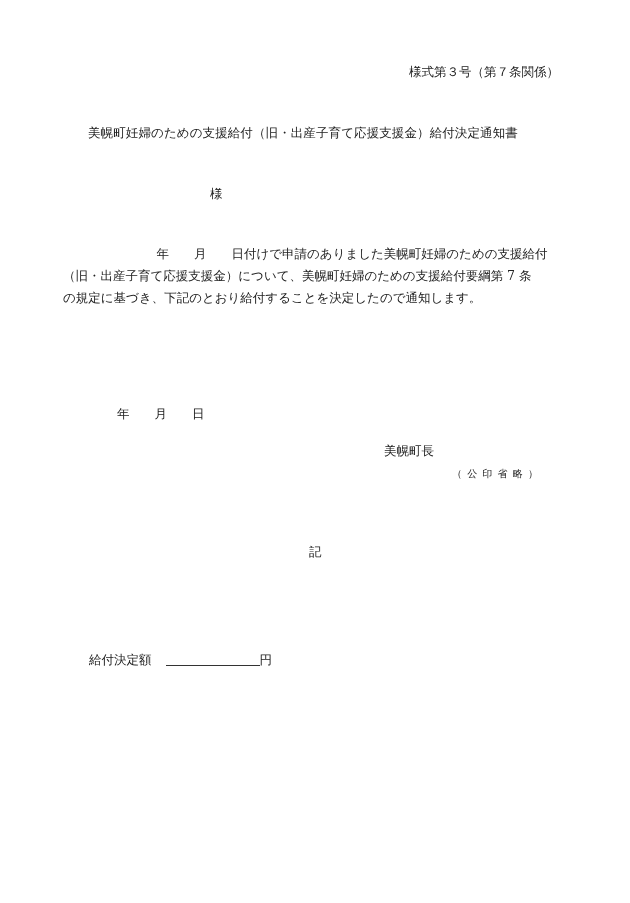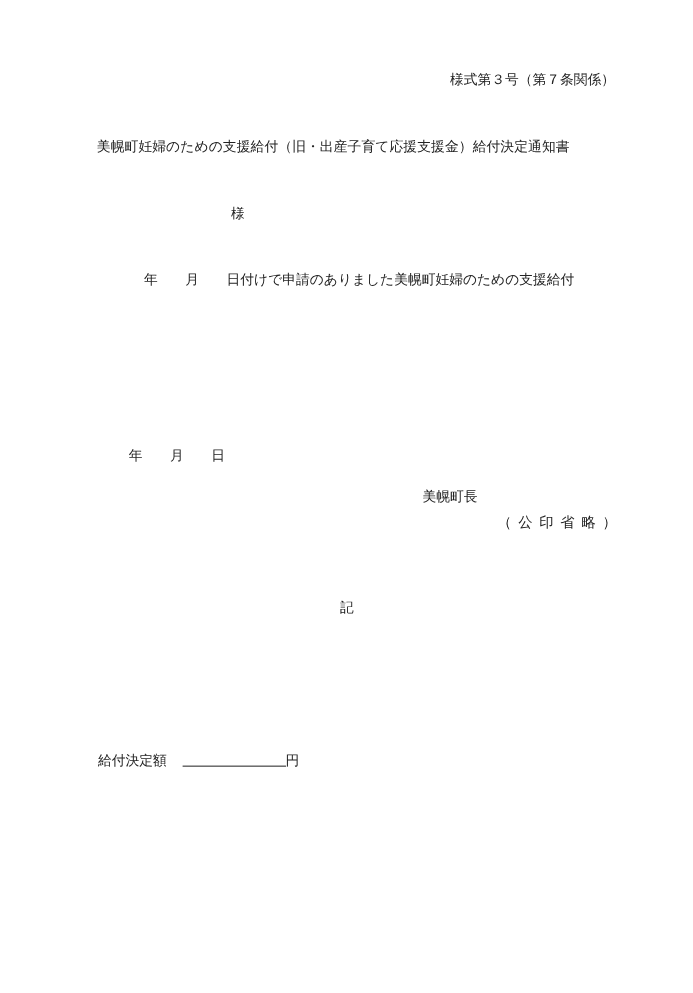--- a/index.html
+++ b/index.html
@@ -26,46 +26,48 @@
     .honorific { left: 210px; top: 188px; }
     .body-para {
       position: absolute;
       left: 63px;
       top: 243px;
       width: 510px;
       font-size: 12.5px;
       line-height: 22px;
     }
     .body-para .line { display: block; white-space: nowrap; }
-    .body-para .l1 { padding-left: 68px; }
+    .body-para .l1 { padding-left: 68px; text-align: center; }
     .date-line { left: 117px; top: 408px; }
     .issuer { left: 384px; top: 446px; font-family: Liberation Mono, monospace; }
-    .seal-note { left: 452px; top: 469px; font-size: 13px; letter-spacing: 1px; }
+    .seal-note { left: 452px; top: 469px; font-size: 10px; letter-spacing: 1px; }
     .ki { left: 309px; top: 546px; }
-    .amount-row { left: 89px; top: 683px; display: flex; align-items: flex-end; font-family: Liberation Serif, serif; }
+    .amount-row { left: 89px; top: 652px; display: flex; align-items: flex-end; font-family: Liberation Serif, serif; }
     .amount-label { margin-right: 14px; }
     .amount-blank {
       display: inline-block;
       width: 94px;
       border-bottom: 1px solid #333;
       height: 13px;
     }
     .amount-unit { }
   </style>
 </head>
 <body>
 
 <div class="abs form-number">様式第３号（第７条関係）</div>
 
 <div class="abs doc-title">美幌町妊婦のための支援給付（旧・出産子育て応援支援金）給付決定通知書</div>
 
 <div class="abs honorific">様</div>
 
 <div class="body-para">
   <span class="line l1">年　　月　　日付けで申請のありました美幌町妊婦のための支援給付</span>
+  <span class="line">（旧・出産子育て応援支援金）について、美幌町妊婦のための支援給付要綱第 7 条</span>
+  <span class="line">の規定に基づき、下記のとおり給付することを決定したので通知します。</span>
 </div>
 
 <div class="abs date-line">年　　月　　日</div>
 
 <div class="abs issuer">美幌町長</div>
 
 <div class="abs seal-note">（ 公 印 省 略 ）</div>
 
 <div class="abs ki">記</div>
 

